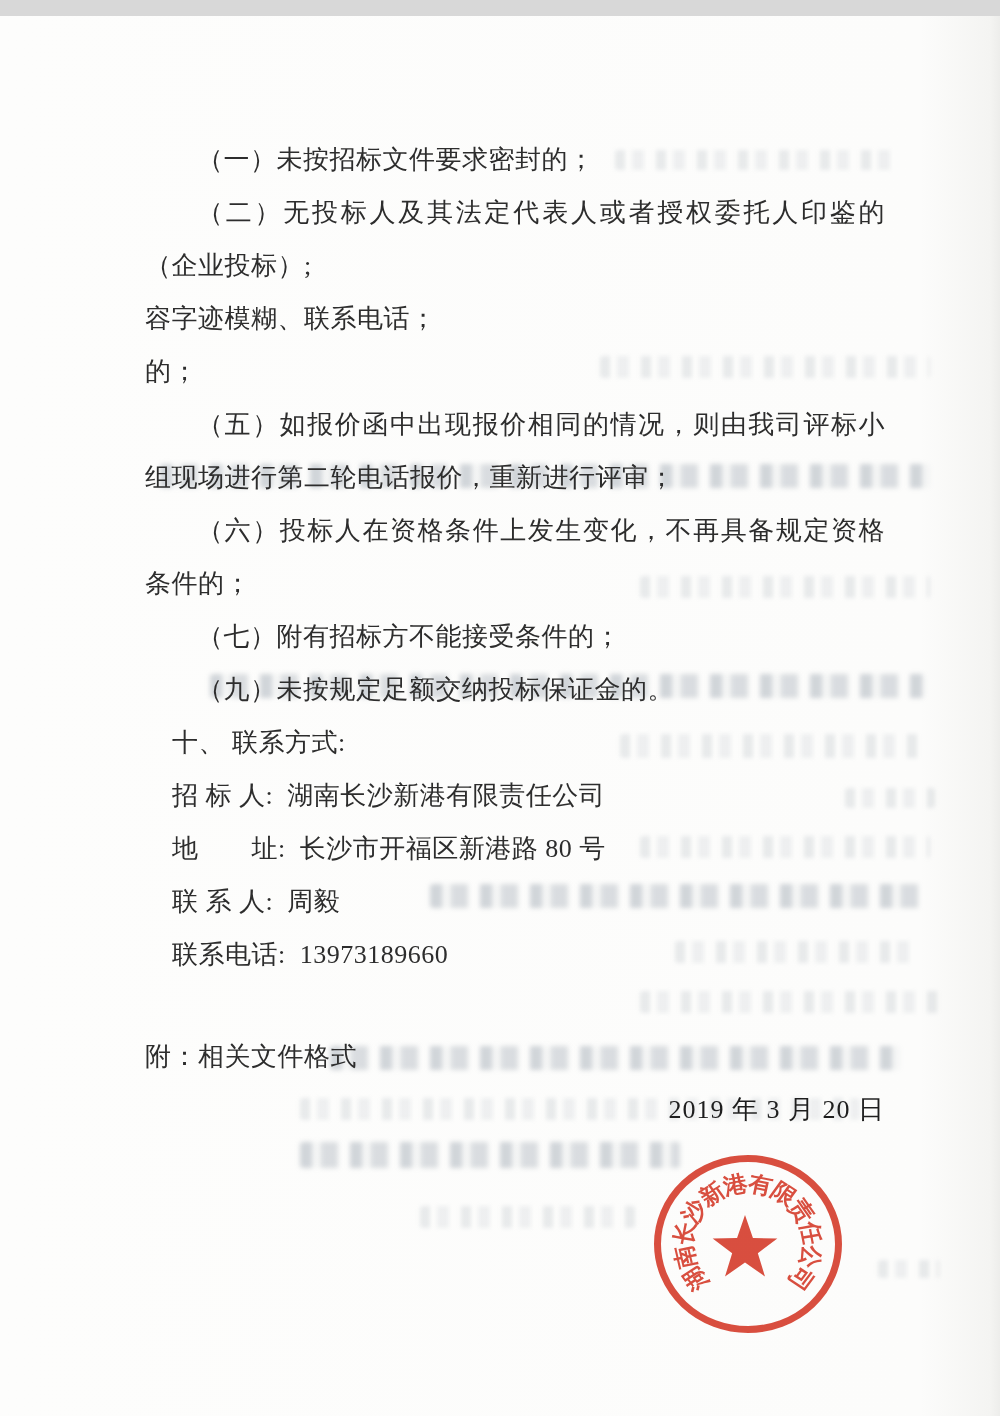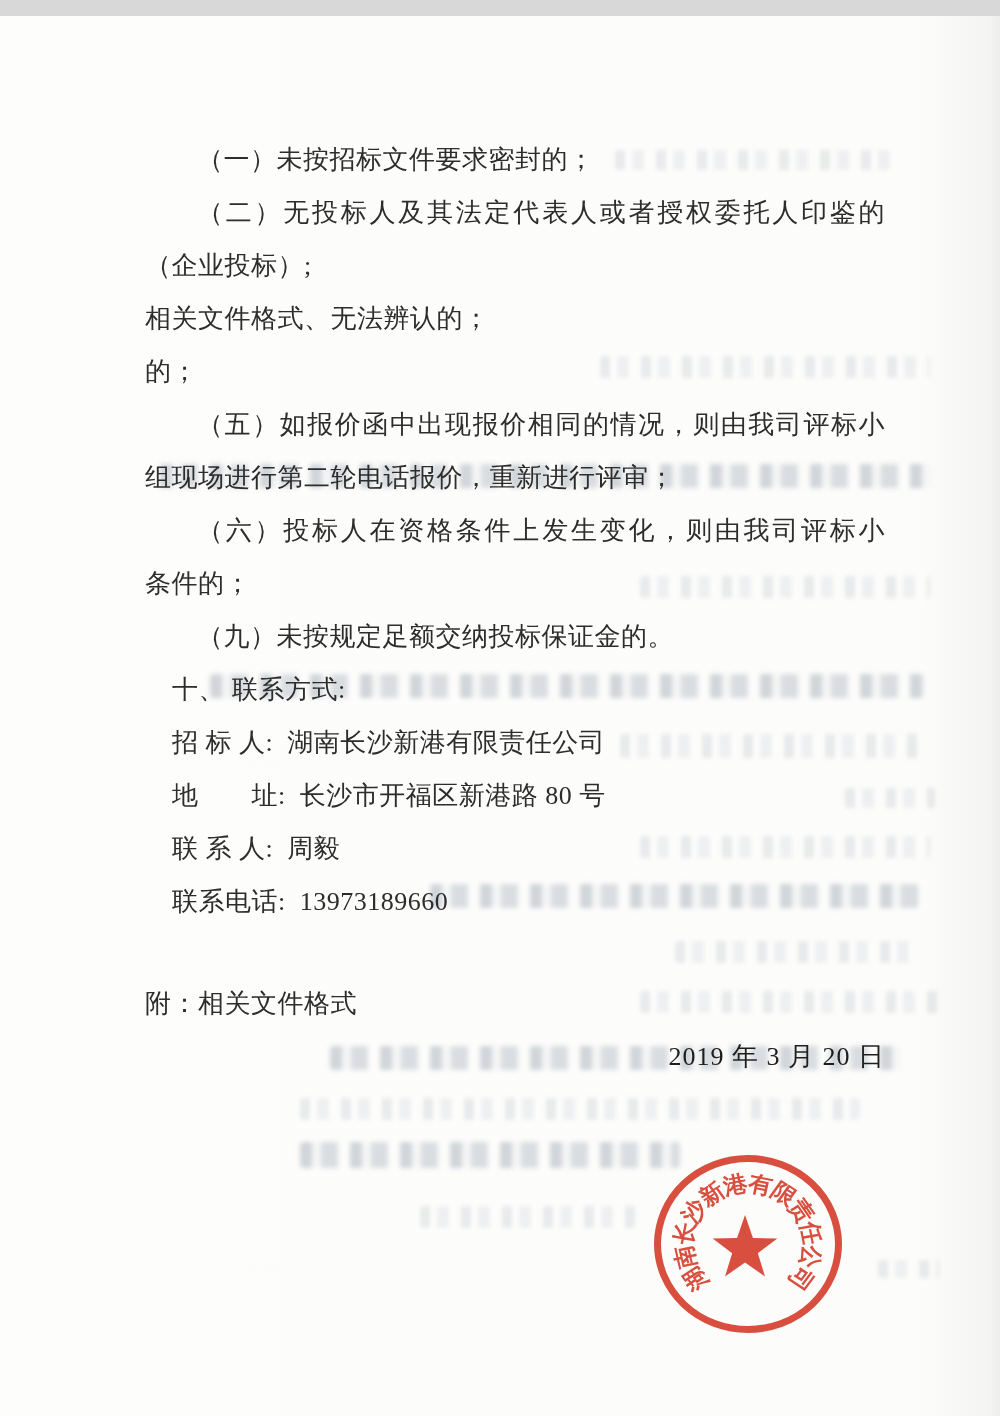--- a/index.html
+++ b/index.html
@@ -84,26 +84,27 @@
   <div class="ghost dk" style="left:330px;top:1030px;width:570px;height:24px;"></div>
   <div class="ghost" style="left:300px;top:1082px;width:560px;height:22px;"></div>
   <div class="ghost dk" style="left:300px;top:1126px;width:380px;height:26px;"></div>
   <div class="ghost" style="left:420px;top:1190px;width:215px;height:22px;"></div>
   <div class="ghost" style="left:878px;top:1244px;width:62px;height:18px;"></div>
 
   <div class="doc">
     <div class="ln indent">（一）未按招标文件要求密封的；</div>
     <div class="ln indent just">（二）无投标人及其法定代表人或者授权委托人印鉴的</div>
     <div class="ln">（企业投标）;</div>
-    <div class="ln">相关文件格式、无法辨认的；</div>
+    <div class="ln">容字迹模糊、联系电话；</div>
     <div class="ln">的；</div>
     <div class="ln indent just">（五）如报价函中出现报价相同的情况，则由我司评标小</div>
     <div class="ln">组现场进行第二轮电话报价，重新进行评审；</div>
-    <div class="ln indent just">（六）投标人在资格条件上发生变化，则由我司评标小</div>
+    <div class="ln indent just">（六）投标人在资格条件上发生变化，不再具备规定资格</div>
     <div class="ln">条件的；</div>
+    <div class="ln indent">（七）附有招标方不能接受条件的；</div>
     <div class="ln indent">（九）未按规定足额交纳投标保证金的。</div>
 
     <div class="ln hang">十、 联系方式:</div>
 
     <div class="ln hang">
       <span class="contact-label">招 标 人:</span><span>湖南长沙新港有限责任公司</span>
     </div>
     <div class="ln hang">
       <span class="contact-label">地　　址:</span><span>长沙市开福区新港路 80 号</span>
     </div>

